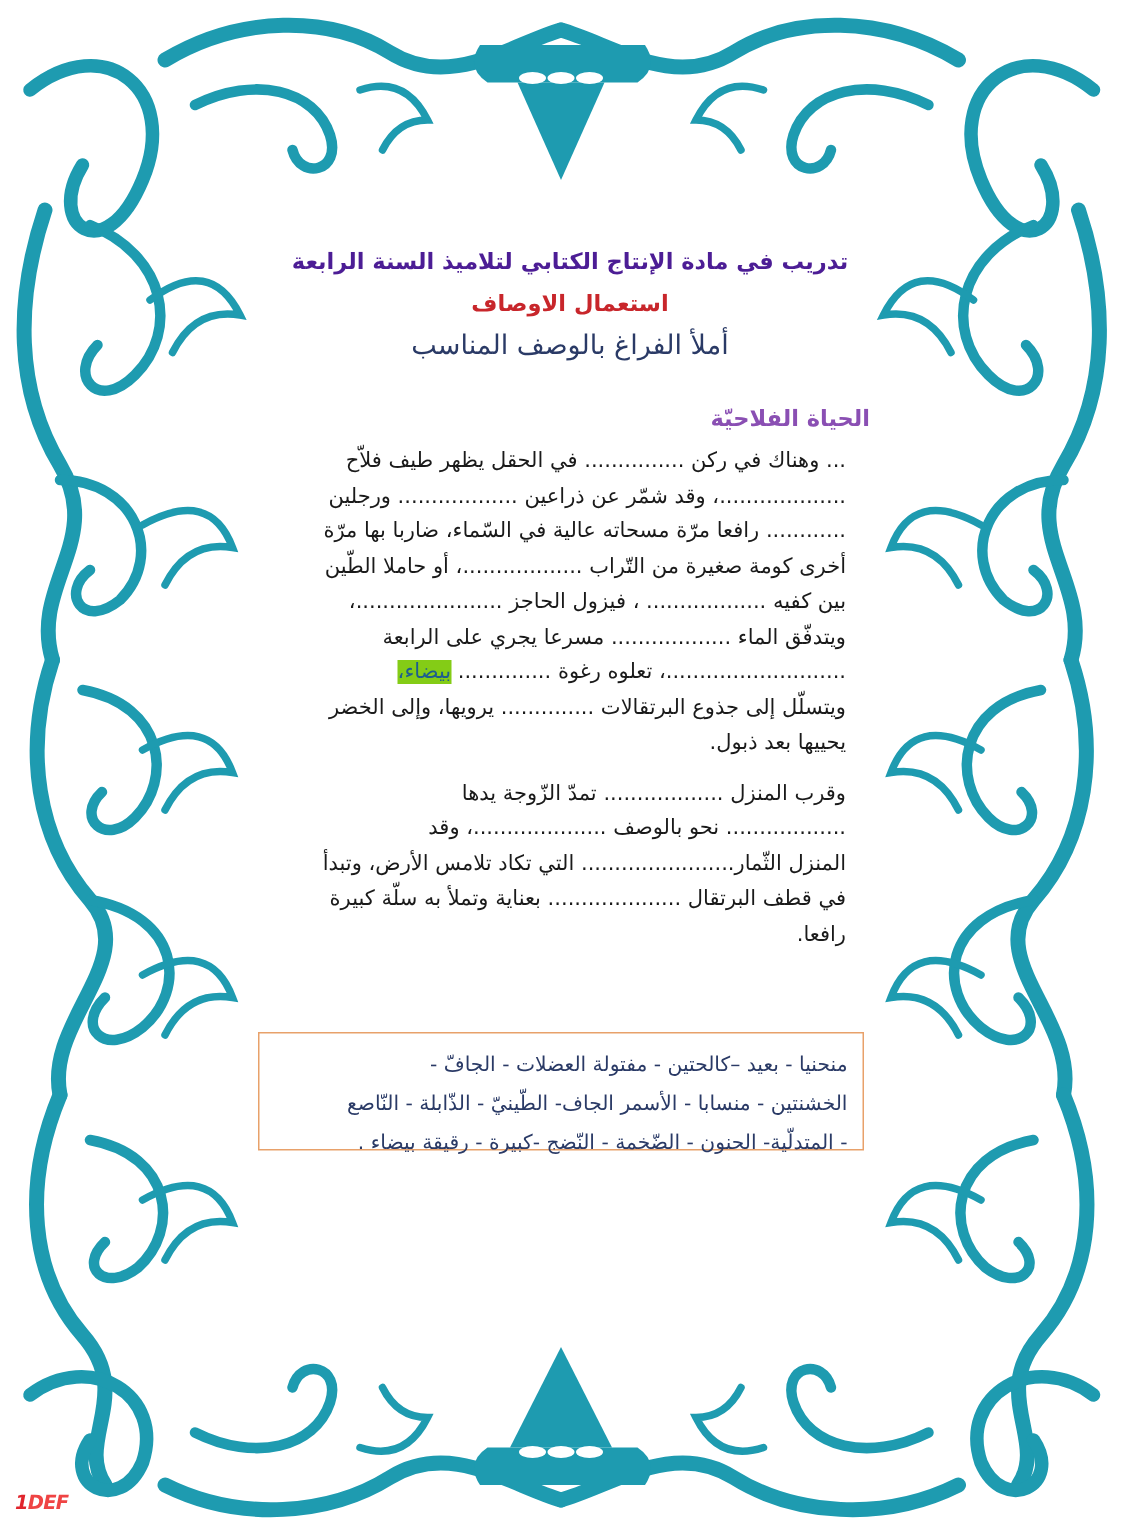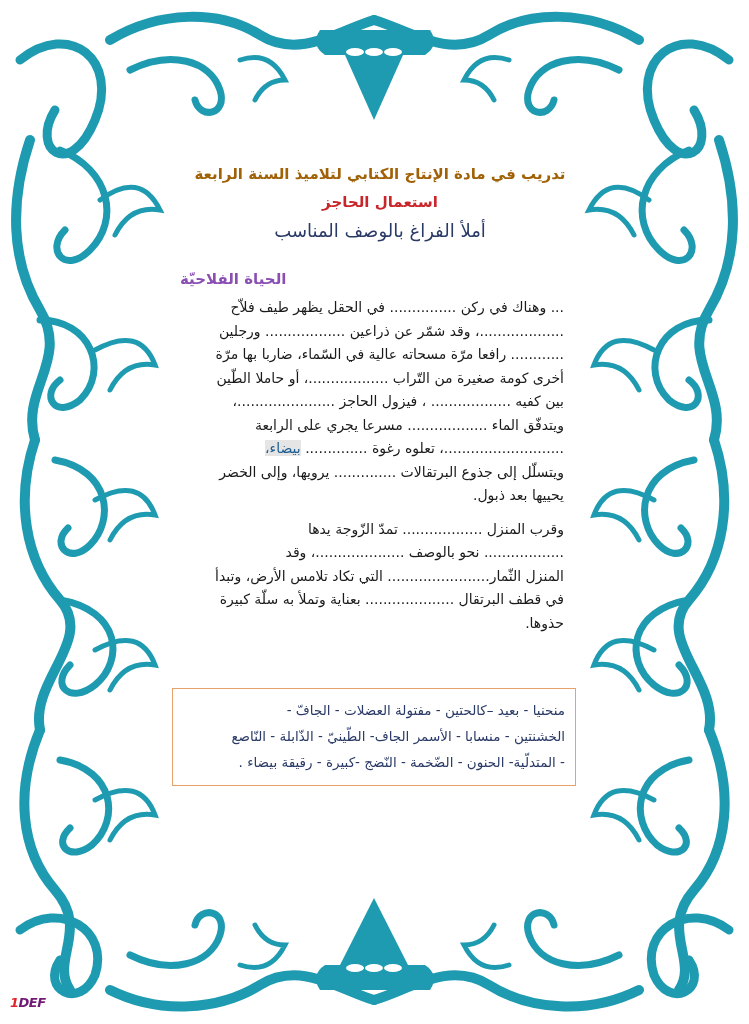--- a/index.html
+++ b/index.html
@@ -7,54 +7,54 @@
     width: 749px; height: 1024px; position: relative; overflow: hidden;
     background: #ffffff;
     font-family: "DejaVu Sans", sans-serif;
   }
   .frame { position: absolute; inset: 0; pointer-events: none; }
   .content {
     position: absolute; left: 180px; top: 160px; width: 400px;
     direction: rtl; text-align: right; color: #1a1a1a;
   }
   .title {
-    text-align: center; color: #a16207; font-weight: bold;
+    text-align: center; color: #4c1d95; font-weight: bold;
     font-size: 15px; line-height: 28px; margin: 0;
   }
   .subtitle {
     text-align: center; color: #c8262b; font-weight: bold;
     font-size: 15px; line-height: 28px; margin: 0;
   }
   .instruction {
     text-align: center; color: #2a3a66; font-size: 18px;
     line-height: 30px; margin: 0 0 18px 0;
   }
   .story-title {
-    text-align: left; color: #8a4fb3; font-weight: bold;
+    text-align: right; color: #8a4fb3; font-weight: bold;
     font-size: 15px; line-height: 30px; margin: 0 0 2px 0;
   }
   .para { margin: 0; }
   .line {
     font-size: 14px; line-height: 23.5px; white-space: nowrap; padding-right: 16px;
   }
   .gap { height: 10px; }
-  .hl { background: #e5e5e5; color: #1d5d8f; }
+  .hl { background: #84cc16; color: #1d5d8f; }
   .word-box {
-    position: absolute; left: 172px; top: 688px; width: 404px; height: 98px;
+    position: absolute; left: 172px; top: 688px; width: 404px; height: 79px;
     border: 1.5px solid #e8a16a; box-sizing: border-box;
     direction: rtl; text-align: right; padding: 8px 10px 0 10px;
     color: #2a3a66; font-size: 13.5px; line-height: 26px;
   }
   .word-box .wl { white-space: nowrap; }
   .logo {
     position: absolute; left: 10px; top: 995px; font-weight: bold; font-style: italic;
     font-size: 13px; font-family: "DejaVu Sans", sans-serif; letter-spacing: -0.5px;
   }
   .logo .one { color: #e0242c; }
-  .logo .def { color: #701a75; }
+  .logo .def { color: #ef4444; }
 </style>
 </head>
 <body>
 
 <svg class="frame" width="749" height="1024" viewBox="0 0 749 1024" xmlns="http://www.w3.org/2000/svg">
   <g fill="none" stroke="#1e9bb0" stroke-linecap="round">
 
     <path d="M20 60 C 70 20, 120 60, 95 120 C 70 180, 30 150, 55 110" stroke-width="9"></path>
     <path d="M30 140 C 10 200, 10 260, 40 310 C 70 360, 20 390, 35 440" stroke-width="10"></path>
     <path d="M60 150 C 110 170, 120 220, 90 250 C 65 275, 45 250, 65 230" stroke-width="7"></path>
@@ -115,21 +115,21 @@
     <path d="M320 990 L430 990 Q440 975 425 965 L325 965 Q310 975 320 990 Z"></path>
     <path d="M340 965 L374 898 L408 965 Z"></path>
     <ellipse cx="355" cy="968" rx="9" ry="4" fill="#fff"></ellipse>
     <ellipse cx="374" cy="968" rx="9" ry="4" fill="#fff"></ellipse>
     <ellipse cx="393" cy="968" rx="9" ry="4" fill="#fff"></ellipse>
   </g>
 </svg>
 
 <div class="content">
   <p class="title">تدريب في مادة الإنتاج الكتابي لتلاميذ السنة الرابعة</p>
-  <p class="subtitle">استعمال الحاجز</p>
+  <p class="subtitle">استعمال الاوصاف</p>
   <p class="instruction">أملأ الفراغ بالوصف المناسب</p>
 
   <p class="story-title">الحياة الفلاحيّة</p>
 
   <div class="para">
     <div class="line">... وهناك في ركن ............... في الحقل يظهر طيف فلاّح</div>
     <div class="line">...................، وقد شمّر عن ذراعين .................. ورجلين</div>
     <div class="line">............ رافعا مرّة مسحاته عالية في السّماء، ضاربا بها مرّة</div>
     <div class="line">أخرى كومة صغيرة من التّراب ..................، أو حاملا الطّين</div>
     <div class="line">بين كفيه .................. ، فيزول الحاجز ......................،</div>
@@ -139,21 +139,21 @@
     <div class="line">يحييها بعد ذبول.</div>
   </div>
 
   <div class="gap"></div>
 
   <div class="para">
     <div class="line">وقرب المنزل ..................  تمدّ الزّوجة يدها</div>
     <div class="line">..................  نحو بالوصف ....................، وقد</div>
     <div class="line">المنزل الثّمار....................... التي تكاد تلامس الأرض، وتبدأ</div>
     <div class="line">في قطف البرتقال .................... بعناية وتملأ به سلّة كبيرة</div>
-    <div class="line">حذوها.</div>
+    <div class="line">رافعا.</div>
   </div>
 </div>
 
 <div class="word-box">
   <div class="wl">منحنيا -  بعيد  –كالحتين - مفتولة العضلات  -   الجافّ -</div>
   <div class="wl">الخشنتين  -  منسابا - الأسمر الجاف-  الطّينيّ - الذّابلة  - النّاصع</div>
   <div class="wl">- المتدلّية-  الحنون  - الضّخمة - النّضج -كبيرة - رقيقة بيضاء .</div>
 </div>
 
 <div class="logo">

